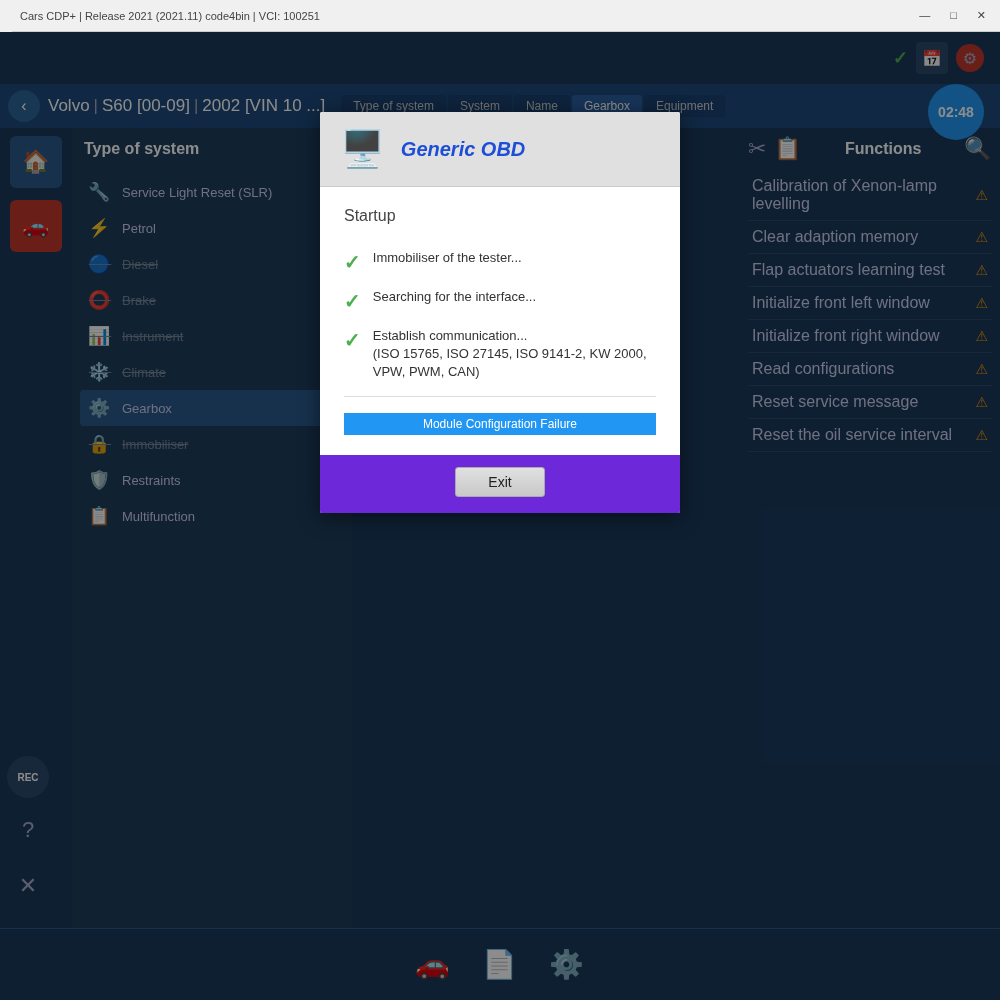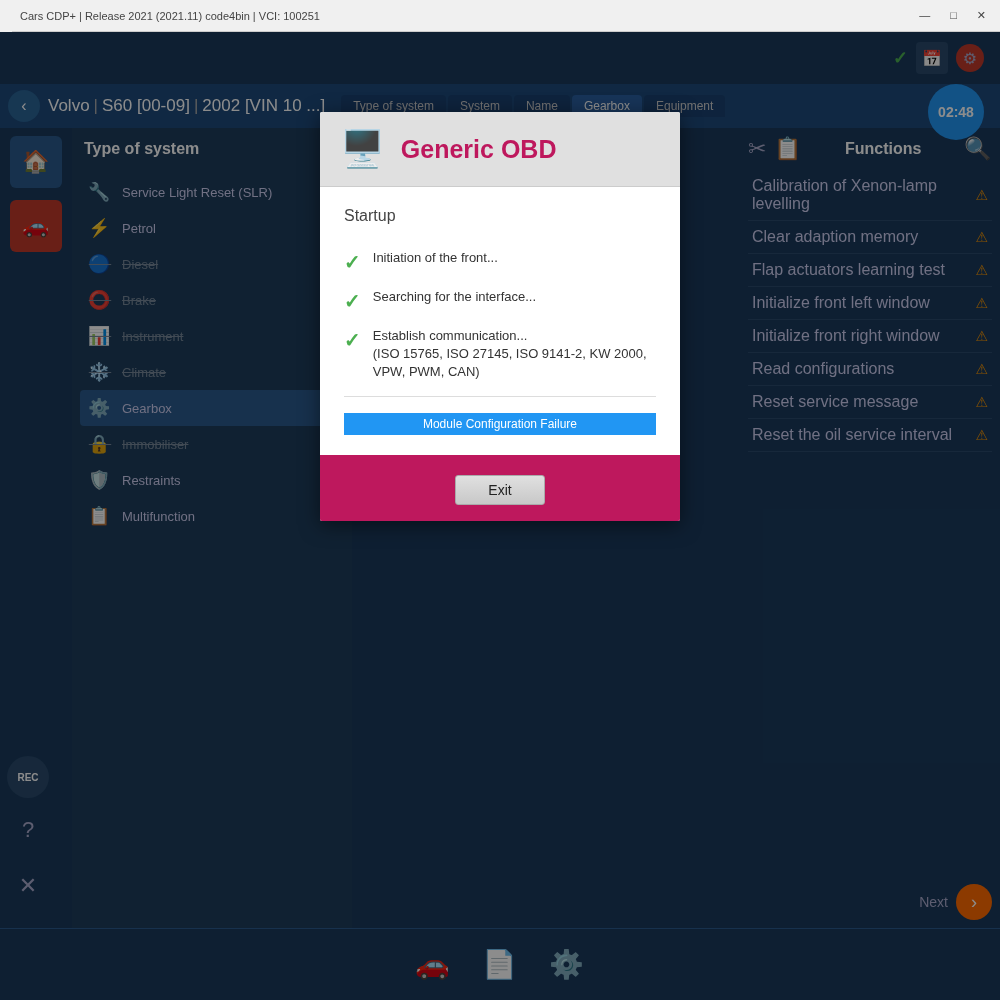--- a/index.html
+++ b/index.html
@@ -443,23 +443,24 @@
     .modal-header {
       background: #e0e0e0;
       padding: 16px 20px;
       display: flex;
       align-items: center;
       gap: 16px;
       border-bottom: 1px solid #ccc;
     }
 
     .modal-header-title {
-      font-size: 25px;
+      font-size: 20px;
       font-weight: bold;
-      color: #be185d;
+      color: #1d4ed8;
+      font-style: italic;
     }
 
     .modal-body {
       padding: 20px 24px;
       background: #fff;
     }
 
     .modal-section-title {
       font-size: 16px;
       color: #444;
@@ -487,22 +488,22 @@
       line-height: 1.4;
     }
 
     .modal-divider {
       height: 1px;
       background: #ddd;
       margin: 8px 0 16px 0;
     }
 
     .modal-footer {
-      padding: 20px 24px 16px 24px;
-      background: #be185d;
+      padding: 12px 24px 16px 24px;
+      background: #6d28d9;
       display: flex;
       justify-content: center;
     }
 
     .modal-exit-btn {
       padding: 6px 32px;
       background: linear-gradient(to bottom, #e0e0e0, #c8c8c8);
       border: 1px solid #aaa;
       border-radius: 3px;
       font-size: 14px;
@@ -652,24 +653,20 @@
         </div>
         <div class="function-item">
           <span class="function-item-label">Reset service message</span>
           <span class="function-item-warn">⚠</span>
         </div>
         <div class="function-item">
           <span class="function-item-label">Reset the oil service interval</span>
           <span class="function-item-warn">⚠</span>
         </div>
 
-        <div class="next-btn-area">
-          <span class="next-label">Next</span>
-          <div class="next-btn">›</div>
-        </div>
       </div>
     </div>
 
     <div class="bottom-bar">
       <span class="bottom-icon">🚗</span>
       <span class="bottom-icon">📄</span>
       <span class="bottom-icon">⚙️</span>
     </div>
 
     <div class="left-bottom-icons">
@@ -684,21 +681,21 @@
         <div class="modal-header">
           <div style="font-size:36px;">🖥️</div>
           <span class="modal-header-title">Generic OBD</span>
         </div>
 
         <div class="modal-body">
           <div class="modal-section-title">Startup</div>
 
           <div class="modal-check-item">
             <span class="check-mark">✓</span>
-            <span class="check-text">Initiation of the front...</span>
+            <span class="check-text">Immobiliser of the tester...</span>
           </div>
 
           <div class="modal-check-item">
             <span class="check-mark">✓</span>
             <span class="check-text">Searching for the interface...</span>
           </div>
 
           <div class="modal-check-item">
             <span class="check-mark">✓</span>
             <span class="check-text">Establish communication...<br>(ISO 15765, ISO 27145, ISO 9141-2, KW 2000, VPW, PWM, CAN)</span>

